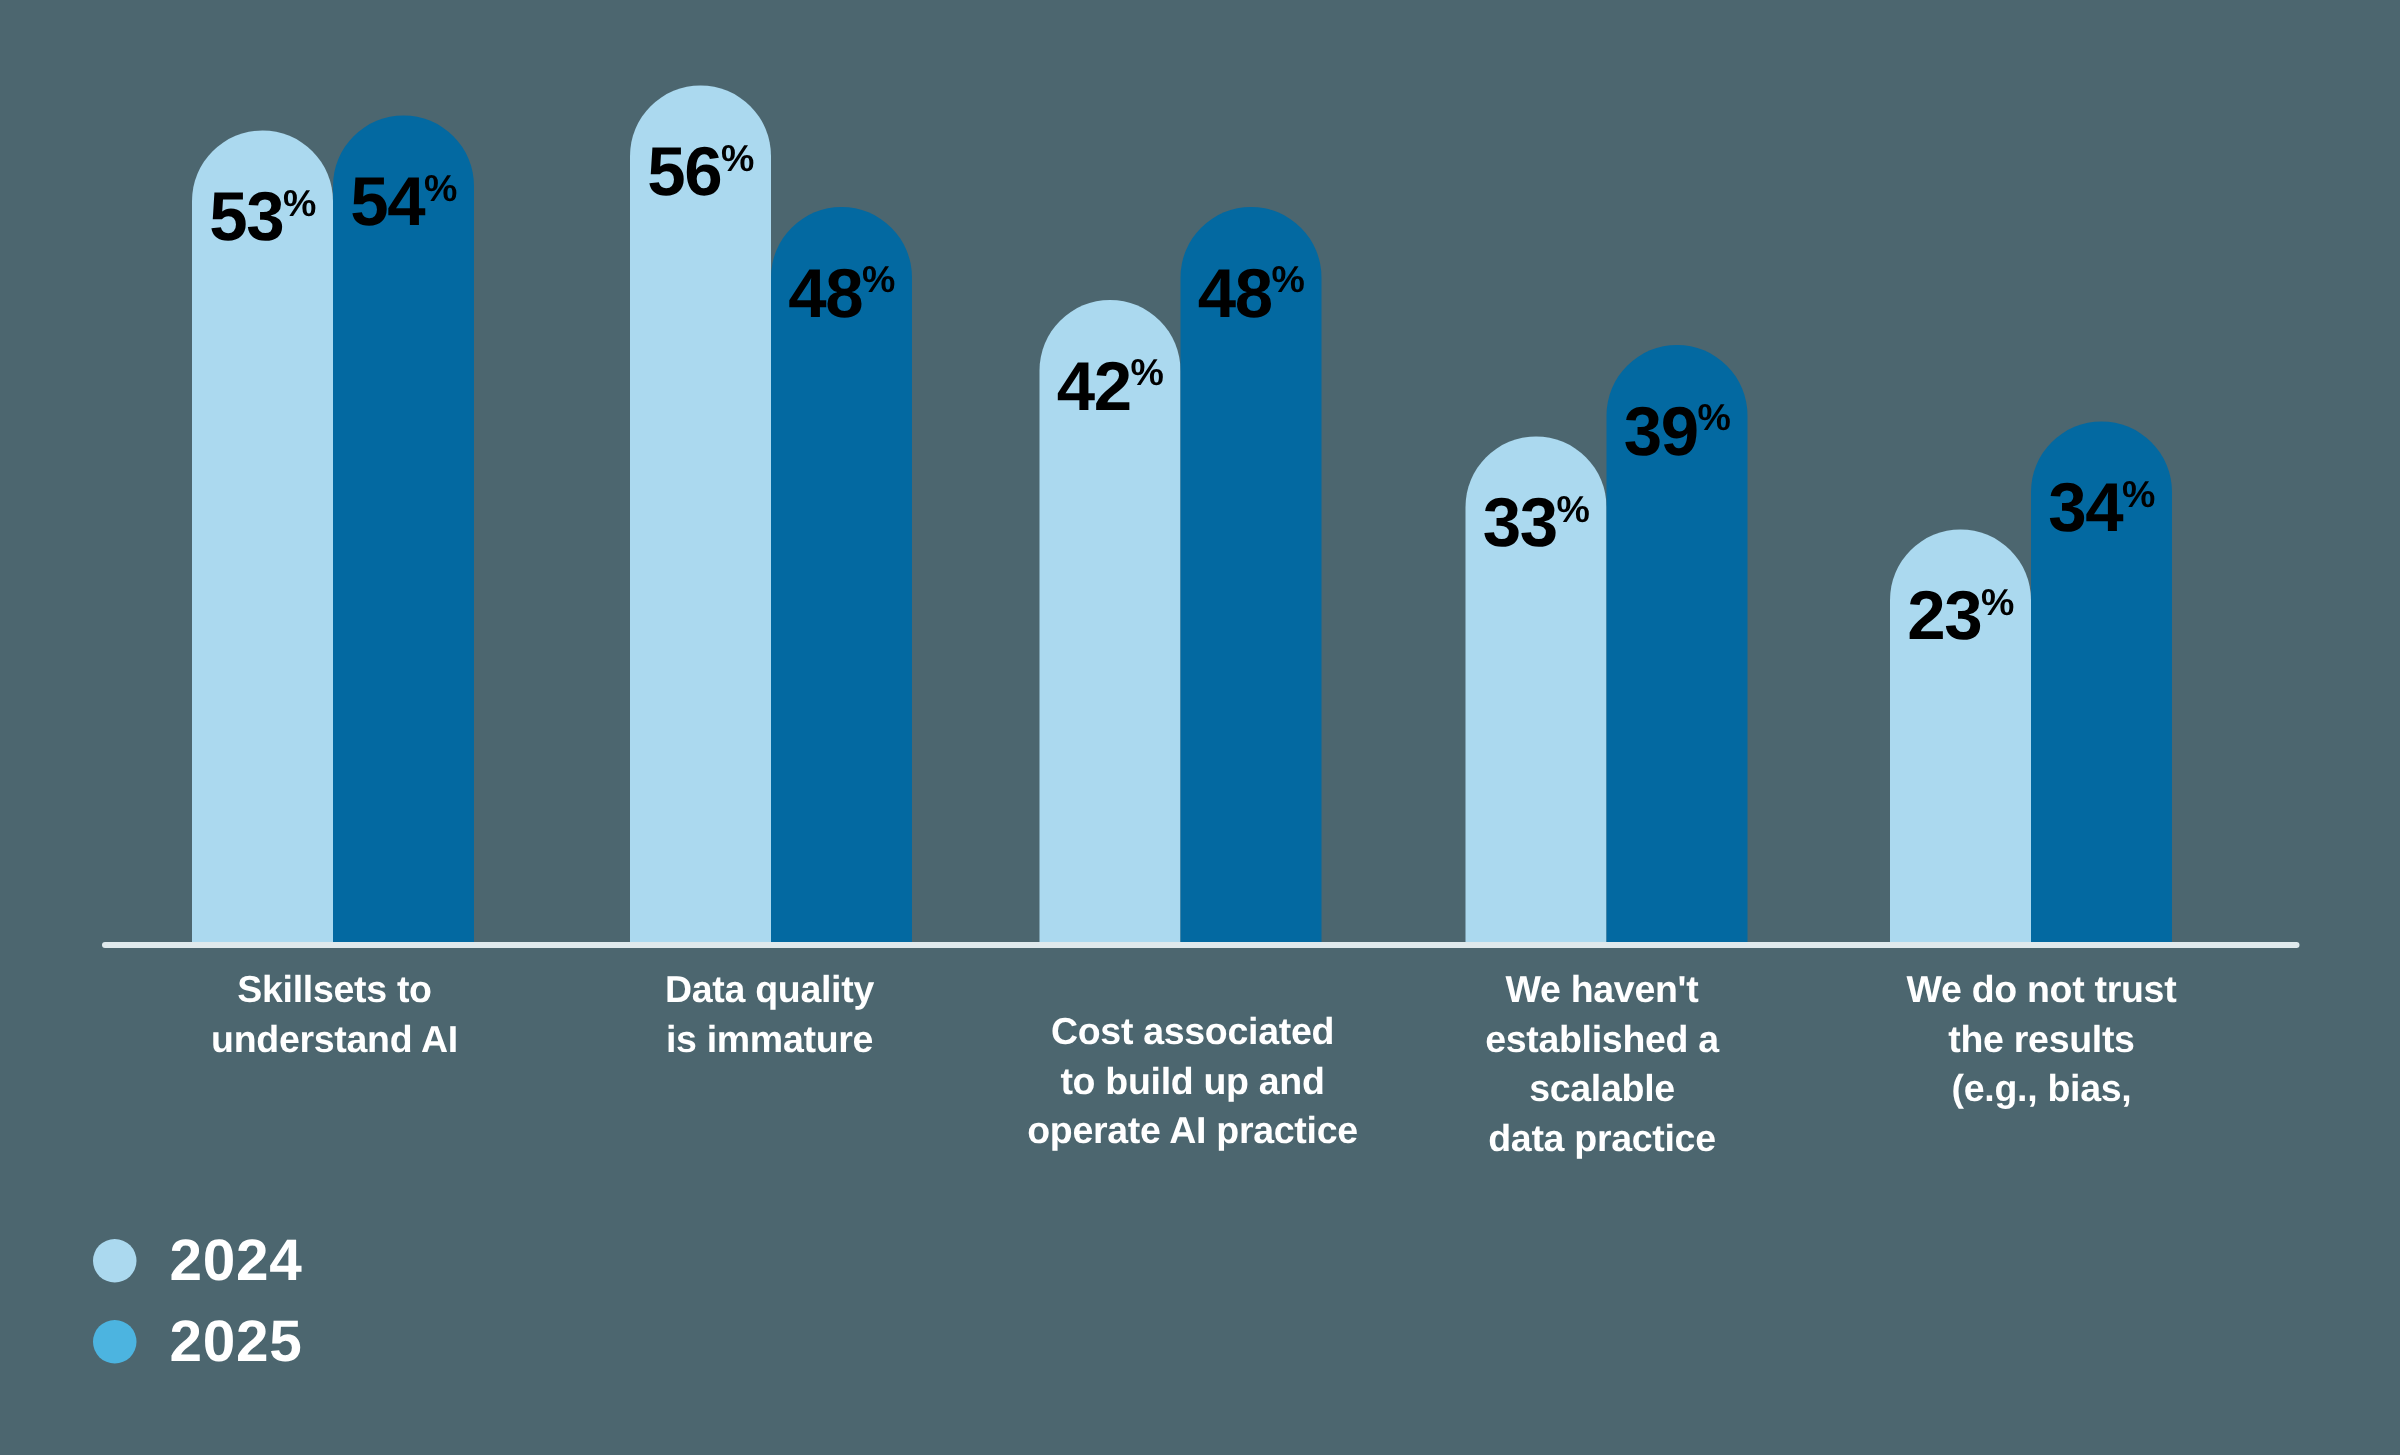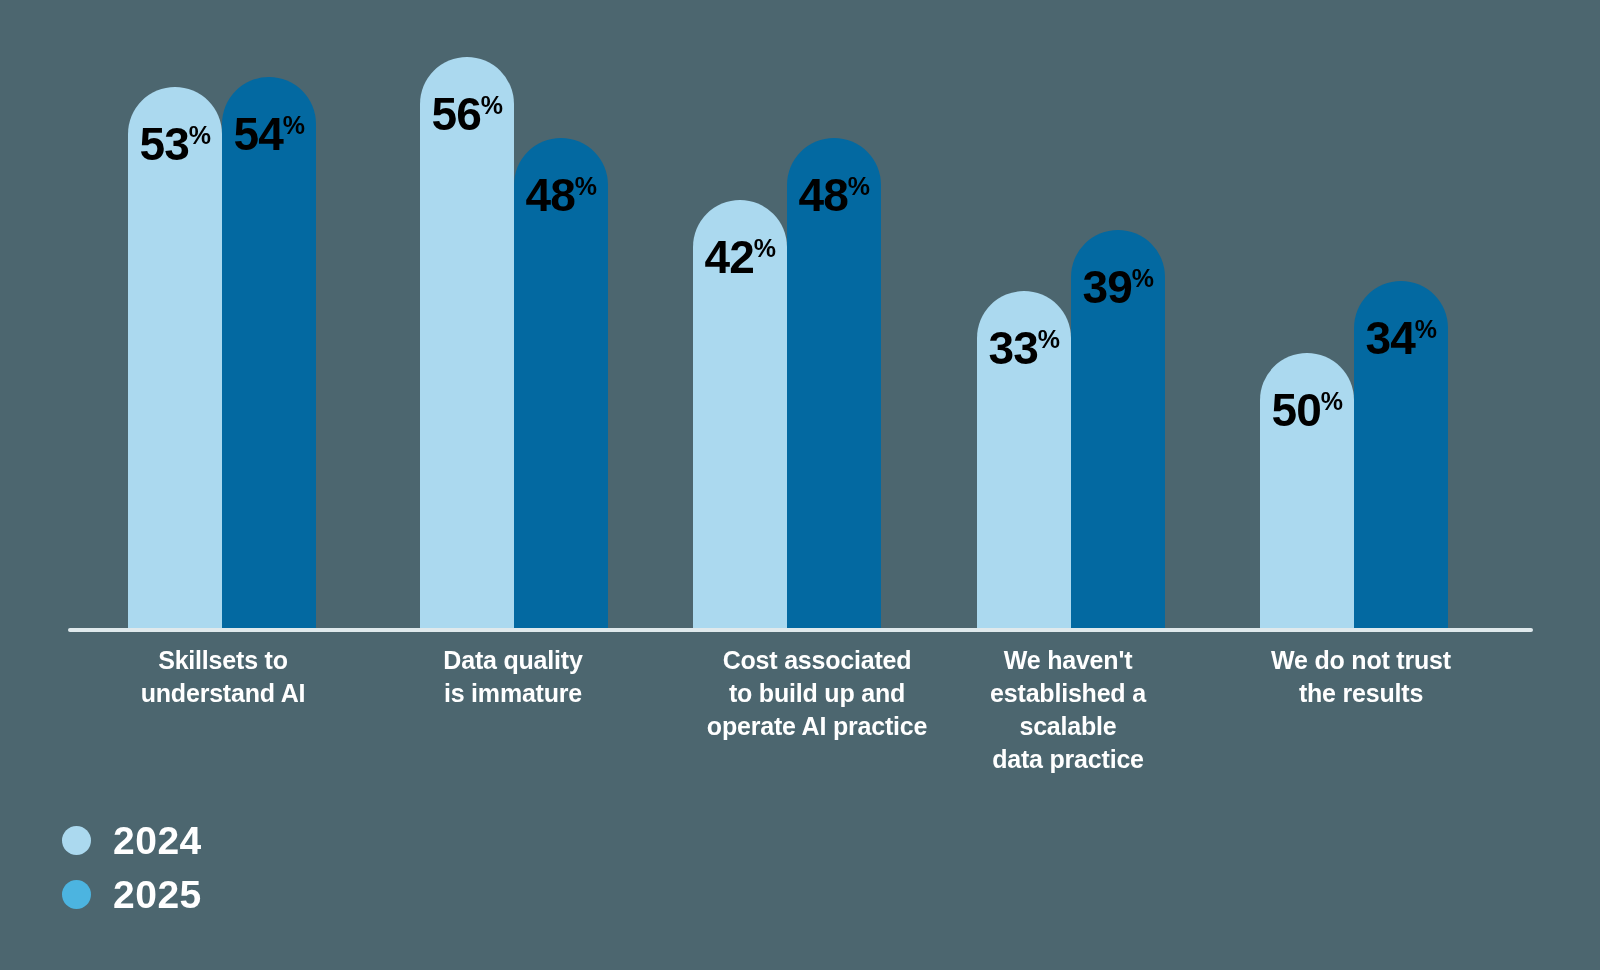--- a/index.html
+++ b/index.html
@@ -171,52 +171,53 @@
         <div class="group" style="left: 977px; width: 188px;">
           <div class="bar series-2024" style="height: 336.6px;">
             <div class="bar-value"><span>33</span><span class="pct">%</span></div>
           </div>
           <div class="bar series-2025" style="height: 397.8px;">
             <div class="bar-value"><span>39</span><span class="pct">%</span></div>
           </div>
         </div>
         <div class="group" style="left: 1260px; width: 188px;">
           <div class="bar series-2024" style="height: 275.4px;">
-            <div class="bar-value"><span>50</span><span class="pct">%</span></div>
+            <div class="bar-value"><span>23</span><span class="pct">%</span></div>
           </div>
           <div class="bar series-2025" style="height: 346.8px;">
             <div class="bar-value"><span>34</span><span class="pct">%</span></div>
           </div>
         </div>
       </div>
   </div>
 
   <div class="cat-labels" id="cat-labels">
       <div class="cat-label" style="left: 100px; width: 246px;">
         <div>Skillsets to</div>
         <div>understand AI</div>
       </div>
       <div class="cat-label" style="left: 390px; width: 246px;">
         <div>Data quality</div>
         <div>is immature</div>
       </div>
-      <div class="cat-label" style="left: 672px; width: 290px;">
+      <div class="cat-label" style="left: 650px; width: 290px; margin-top: 28px;">
         <div>Cost associated</div>
         <div>to build up and</div>
         <div>operate AI practice</div>
       </div>
       <div class="cat-label" style="left: 945px; width: 246px;">
         <div>We haven't</div>
         <div>established a</div>
         <div>scalable</div>
         <div>data practice</div>
       </div>
       <div class="cat-label" style="left: 1230px; width: 262px;">
         <div>We do not trust</div>
         <div>the results</div>
+        <div>(e.g., bias,</div>
       </div>
     </div>
 
   <div class="legend" id="legend">
       <div class="legend-row">
         <span class="legend-swatch s2024" style="background: rgb(171, 217, 239);"></span>
         <span class="legend-label">2024</span>
       </div>
       <div class="legend-row">
         <span class="legend-swatch s2025" style="background: rgb(76, 180, 224);"></span>

